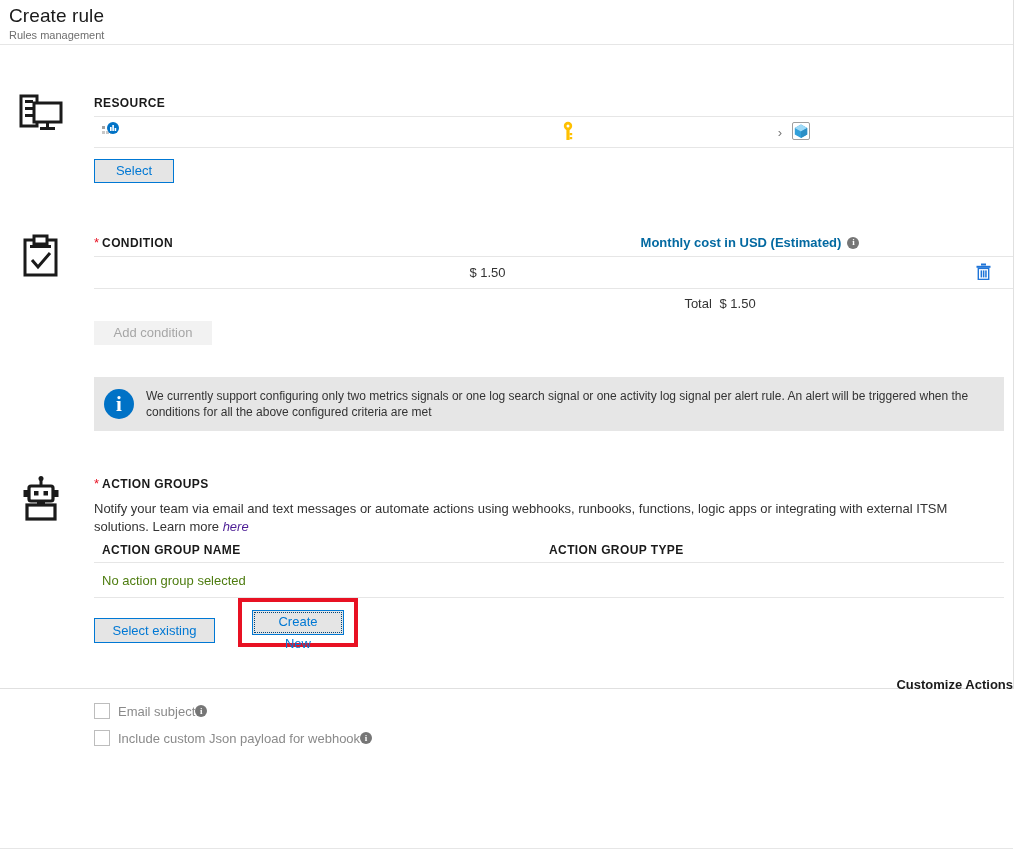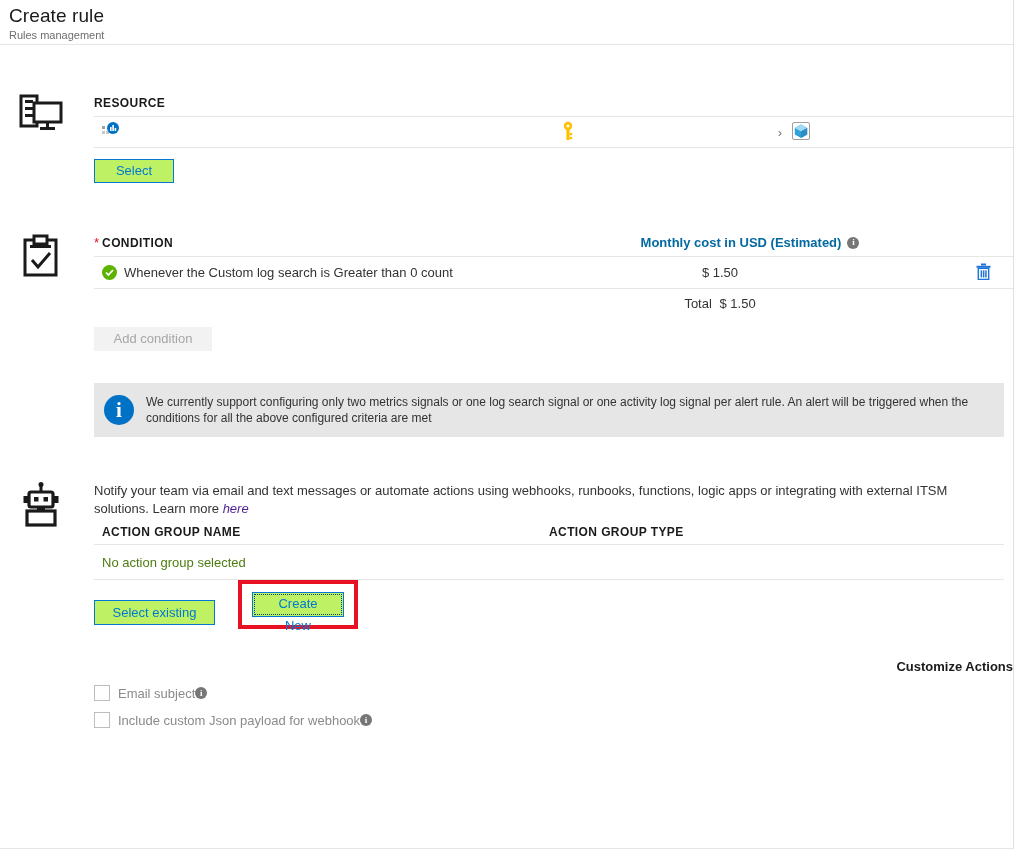--- a/index.html
+++ b/index.html
@@ -12,21 +12,21 @@
     width: 1014px;
     height: 849px;
     font-family: "Liberation Sans", sans-serif;
     font-size: 13px;
     color: #333333;
     position: relative;
     overflow: hidden;
   }
   .page {
     width: 1014px;
-    height: 849px;
+    height: 689px;
     border: 1px solid #e0e0e0;
     border-top: none;
     border-left: none;
     position: relative;
     background: #fff;
   }
 
   
   .header {
     height: 45px;
@@ -110,21 +110,21 @@
   .hier-key { width: 210px; flex: none; display:flex; align-items:center;}
   .hier-chev {
     width: 22px; flex: none; text-align: center;
     color: #767676; font-size: 13px; line-height: 1;
   }
   .hier-rg { flex: 1; display:flex; align-items:center; }
 
   .btn {
     font-family: "Liberation Sans", sans-serif;
     font-size: 13px;
-    background: #bef264;
+    background: #e5e5e5;
     border: 1px solid #0078d4;
     color: #0078d4;
     height: 24px;
     line-height: 22px;
     padding: 0 12px;
     cursor: pointer;
     text-align: center;
   }
   .btn-disabled {
     background: #f2f2f2;
@@ -149,21 +149,21 @@
     flex: none;
   }
   .total-row {
     display: flex;
     border-top: 1px solid #e6e6e6;
     height: 30px;
     align-items: center;
   }
   .total-spacer { width: 465px; flex: none; }
   .total-val { flex: 1; text-align: center; padding-right: 72px; }
-  #add-condition-button { margin-top: 9px; width: 118px; }
+  #add-condition-button { margin-top: 3px; width: 118px; }
 
   
   .info-banner {
     margin-top: 32px;
     margin-right: 9px;
     background: #e6e6e6;
     display: flex;
     align-items: stretch;
     min-height: 48px;
   }
@@ -366,28 +366,20 @@
         </div>
         <div class="col-cost">
           <div class="cost-val" style="display:flex;align-items:center;justify-content:center;gap:6px;">
             <span class="hdr-col-norm">Monthly cost in USD (Estimated)</span>
             <span class="info-dot">i</span>
           </div>
         </div>
       </div>
 
       <div class="grid-row cond-row">
-        <div class="col-cond cond-text">
-          <span class="check-circle">
-            <svg width="11" height="11" viewBox="0 0 11 11" aria-hidden="true">
-              <polyline points="2,5.5 4.4,8 9,3" fill="none" stroke="#ffffff" stroke-width="1.8"></polyline>
-            </svg>
-          </span>
-          <span>Whenever the Custom log search is Greater than 0 count</span>
-        </div>
         <div class="col-cost">
           <div class="cost-val">$ 1.50</div>
           <div style="width:60px;text-align:center;">
             <svg width="15" height="17" viewBox="0 0 15 17" aria-hidden="true">
               <rect x="5" y="0.5" width="5" height="2" fill="#1f74d8"></rect>
               <rect x="0.5" y="2.8" width="14" height="2" fill="#1f74d8"></rect>
               <rect x="2.3" y="5.4" width="10.4" height="11" fill="none" stroke="#1f74d8" stroke-width="1.4"></rect>
               <rect x="4.6" y="7.4" width="1.5" height="7" fill="#1f74d8"></rect>
               <rect x="6.9" y="7.4" width="1.5" height="7" fill="#1f74d8"></rect>
               <rect x="9.2" y="7.4" width="1.5" height="7" fill="#1f74d8"></rect>
@@ -425,20 +417,23 @@
           <rect x="11" y="10" width="24" height="15" rx="2" fill="none" stroke="#1a1a1a" stroke-width="3.2"></rect>
           <rect x="16" y="15" width="4.5" height="4.5" fill="#1a1a1a"></rect>
           <rect x="25.5" y="15" width="4.5" height="4.5" fill="#1a1a1a"></rect>
           <rect x="5.5" y="14" width="5" height="7" fill="#1a1a1a"></rect>
           <rect x="35.5" y="14" width="5" height="7" fill="#1a1a1a"></rect>
           <rect x="19" y="25" width="8" height="4" fill="#1a1a1a"></rect>
           <rect x="9" y="29" width="28" height="14" fill="none" stroke="#1a1a1a" stroke-width="3.2"></rect>
         </svg>
       </div>
 
+      <div>
+        <span class="req-star">*</span><span class="sec-label">ACTION GROUPS</span>
+      </div>
 
       <div class="ag-desc">
         <span>Notify your team via email and text messages or automate actions using webhooks, runbooks, functions, logic apps or integrating with external ITSM solutions.</span>
         <span>Learn more </span><a class="link">here</a>
       </div>
 
       <div class="ag-table">
         <div class="grid-head ag-head">
           <div class="col-agname hdr-col">ACTION GROUP NAME</div>
           <div class="col-agtype hdr-col">ACTION GROUP TYPE</div>

